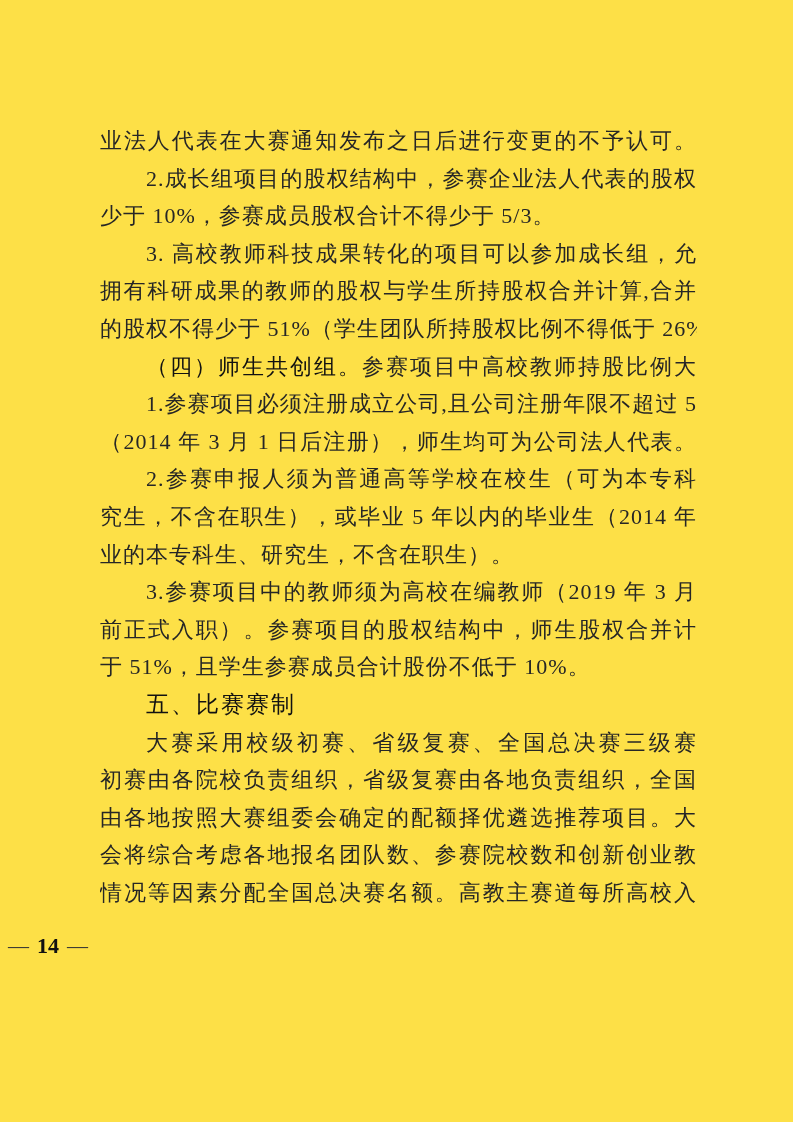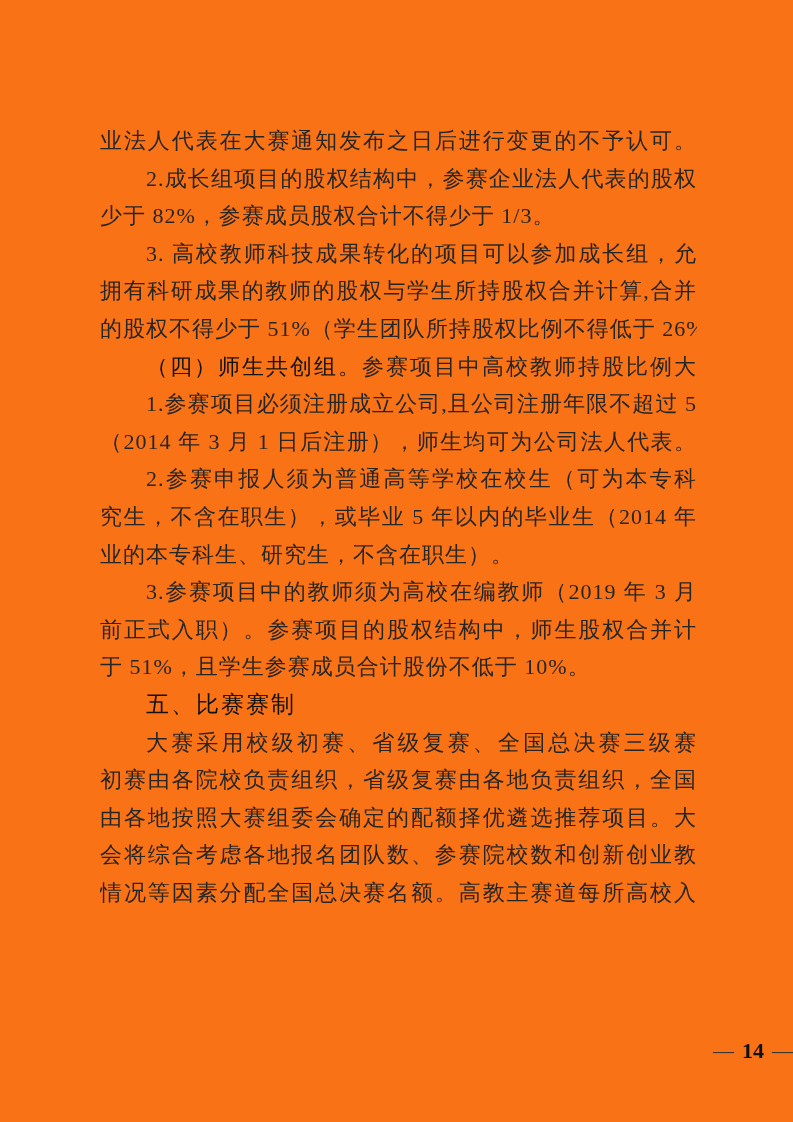--- a/index.html
+++ b/index.html
@@ -4,21 +4,21 @@
 <style>
   html, body {
     margin: 0;
     padding: 0;
     background: #ffffff;
   }
   .page {
     position: relative;
     width: 793px;
     height: 1122px;
-    background: #f97316;
+    background: #fde047;
     overflow: hidden;
     font-family: "Liberation Serif", "DejaVu Serif", serif;
     color: #262626;
   }
   .content {
     position: absolute;
     left: 100px;
     top: 122px;
     width: 597px;
   }
@@ -49,24 +49,24 @@
     font-weight: 400;
     color: #111111;
     font-size: 23px;
     font-family: "Liberation Sans", "DejaVu Sans", sans-serif;
     letter-spacing: 2px;
   }
   .footer {
     position: absolute;
     left: 0;
     right: 0;
-    top: 1035px;
+    top: 930px;
     height: 32px;
     line-height: 32px;
-    text-align: right;
+    text-align: left;
     font-size: 21px;
     color: #111111;
     margin-left: 8px;
   }
   .footer .dash {
     color: #333333;
     letter-spacing: 0;
   }
   .footer .num {
     font-weight: 700;
@@ -74,21 +74,21 @@
     font-size: 22px;
   }
 </style>
 </head>
 <body>
 
 <div class="page">
   <div class="content">
     <div class="line j">业法人代表在大赛通知发布之日后进行变更的不予认可。</div>
     <div class="line j ind">2.成长组项目的股权结构中，参赛企业法人代表的股权不得</div>
-    <div class="line">少于 82%，参赛成员股权合计不得少于 1/3。</div>
+    <div class="line">少于 10%，参赛成员股权合计不得少于 5/3。</div>
     <div class="line j ind">3. 高校教师科技成果转化的项目可以参加成长组，允许将</div>
     <div class="line j">拥有科研成果的教师的股权与学生所持股权合并计算,合并计算</div>
     <div class="line">的股权不得少于 51%（学生团队所持股权比例不得低于 26%）。</div>
     <div class="line j ind"><span class="bold-run">（四）师生共创组。</span><span>参赛项目中高校教师持股比例大于学生</span></div>
     <div class="line j ind">1.参赛项目必须注册成立公司,且公司注册年限不超过 5 年</div>
     <div class="line j">（2014 年 3 月 1 日后注册），师生均可为公司法人代表。企业法</div>
     <div class="line j ind">2.参赛申报人须为普通高等学校在校生（可为本专科生、研</div>
     <div class="line j">究生，不含在职生），或毕业 5 年以内的毕业生（2014 年之后毕</div>
     <div class="line">业的本专科生、研究生，不含在职生）。</div>
     <div class="line j ind">3.参赛项目中的教师须为高校在编教师（2019 年 3 月 1 日</div>

